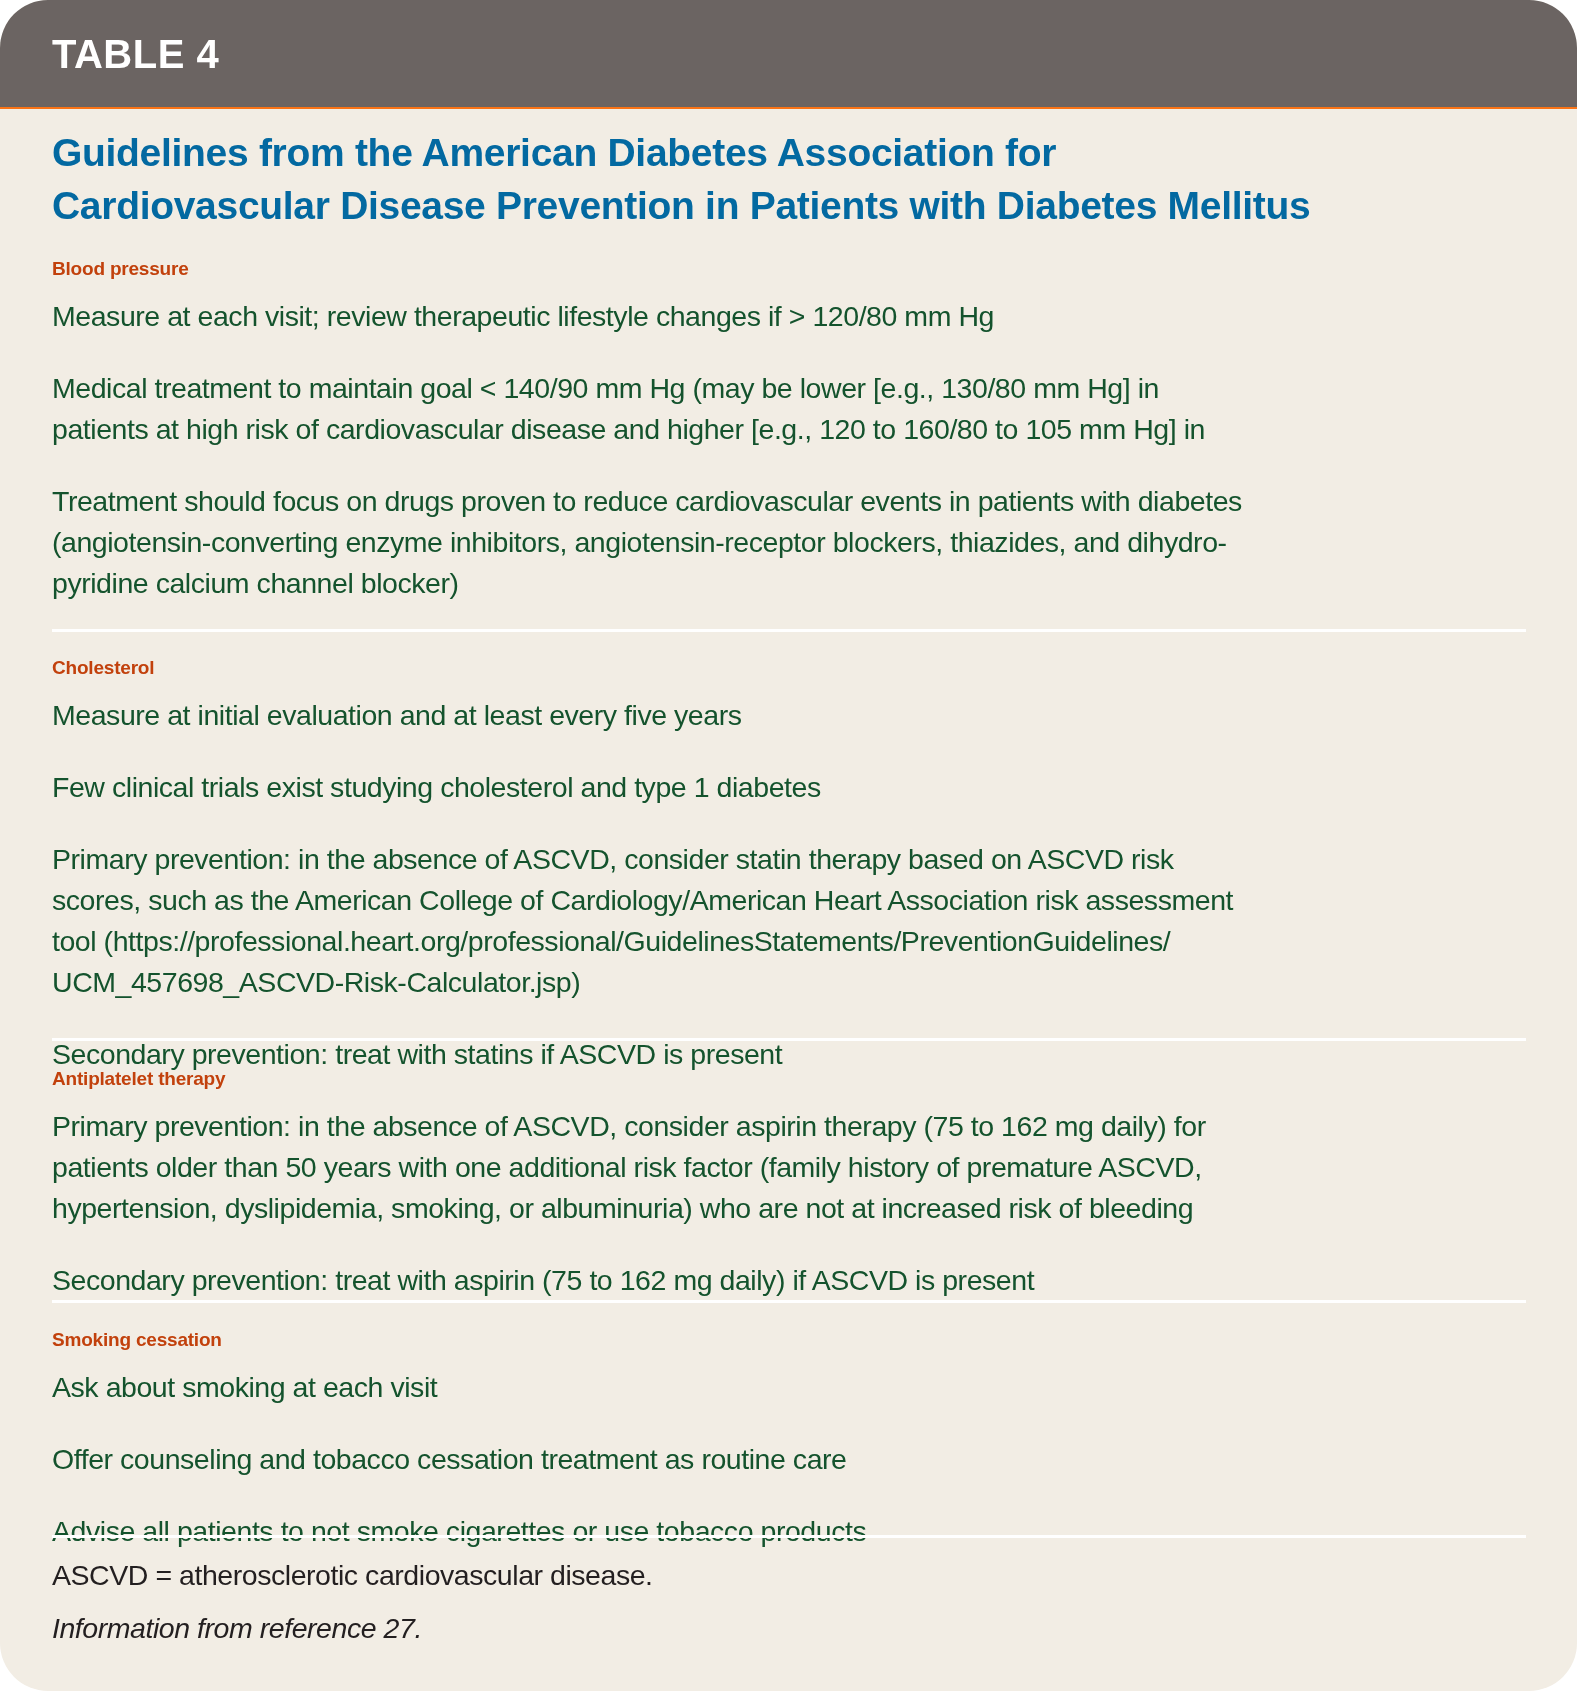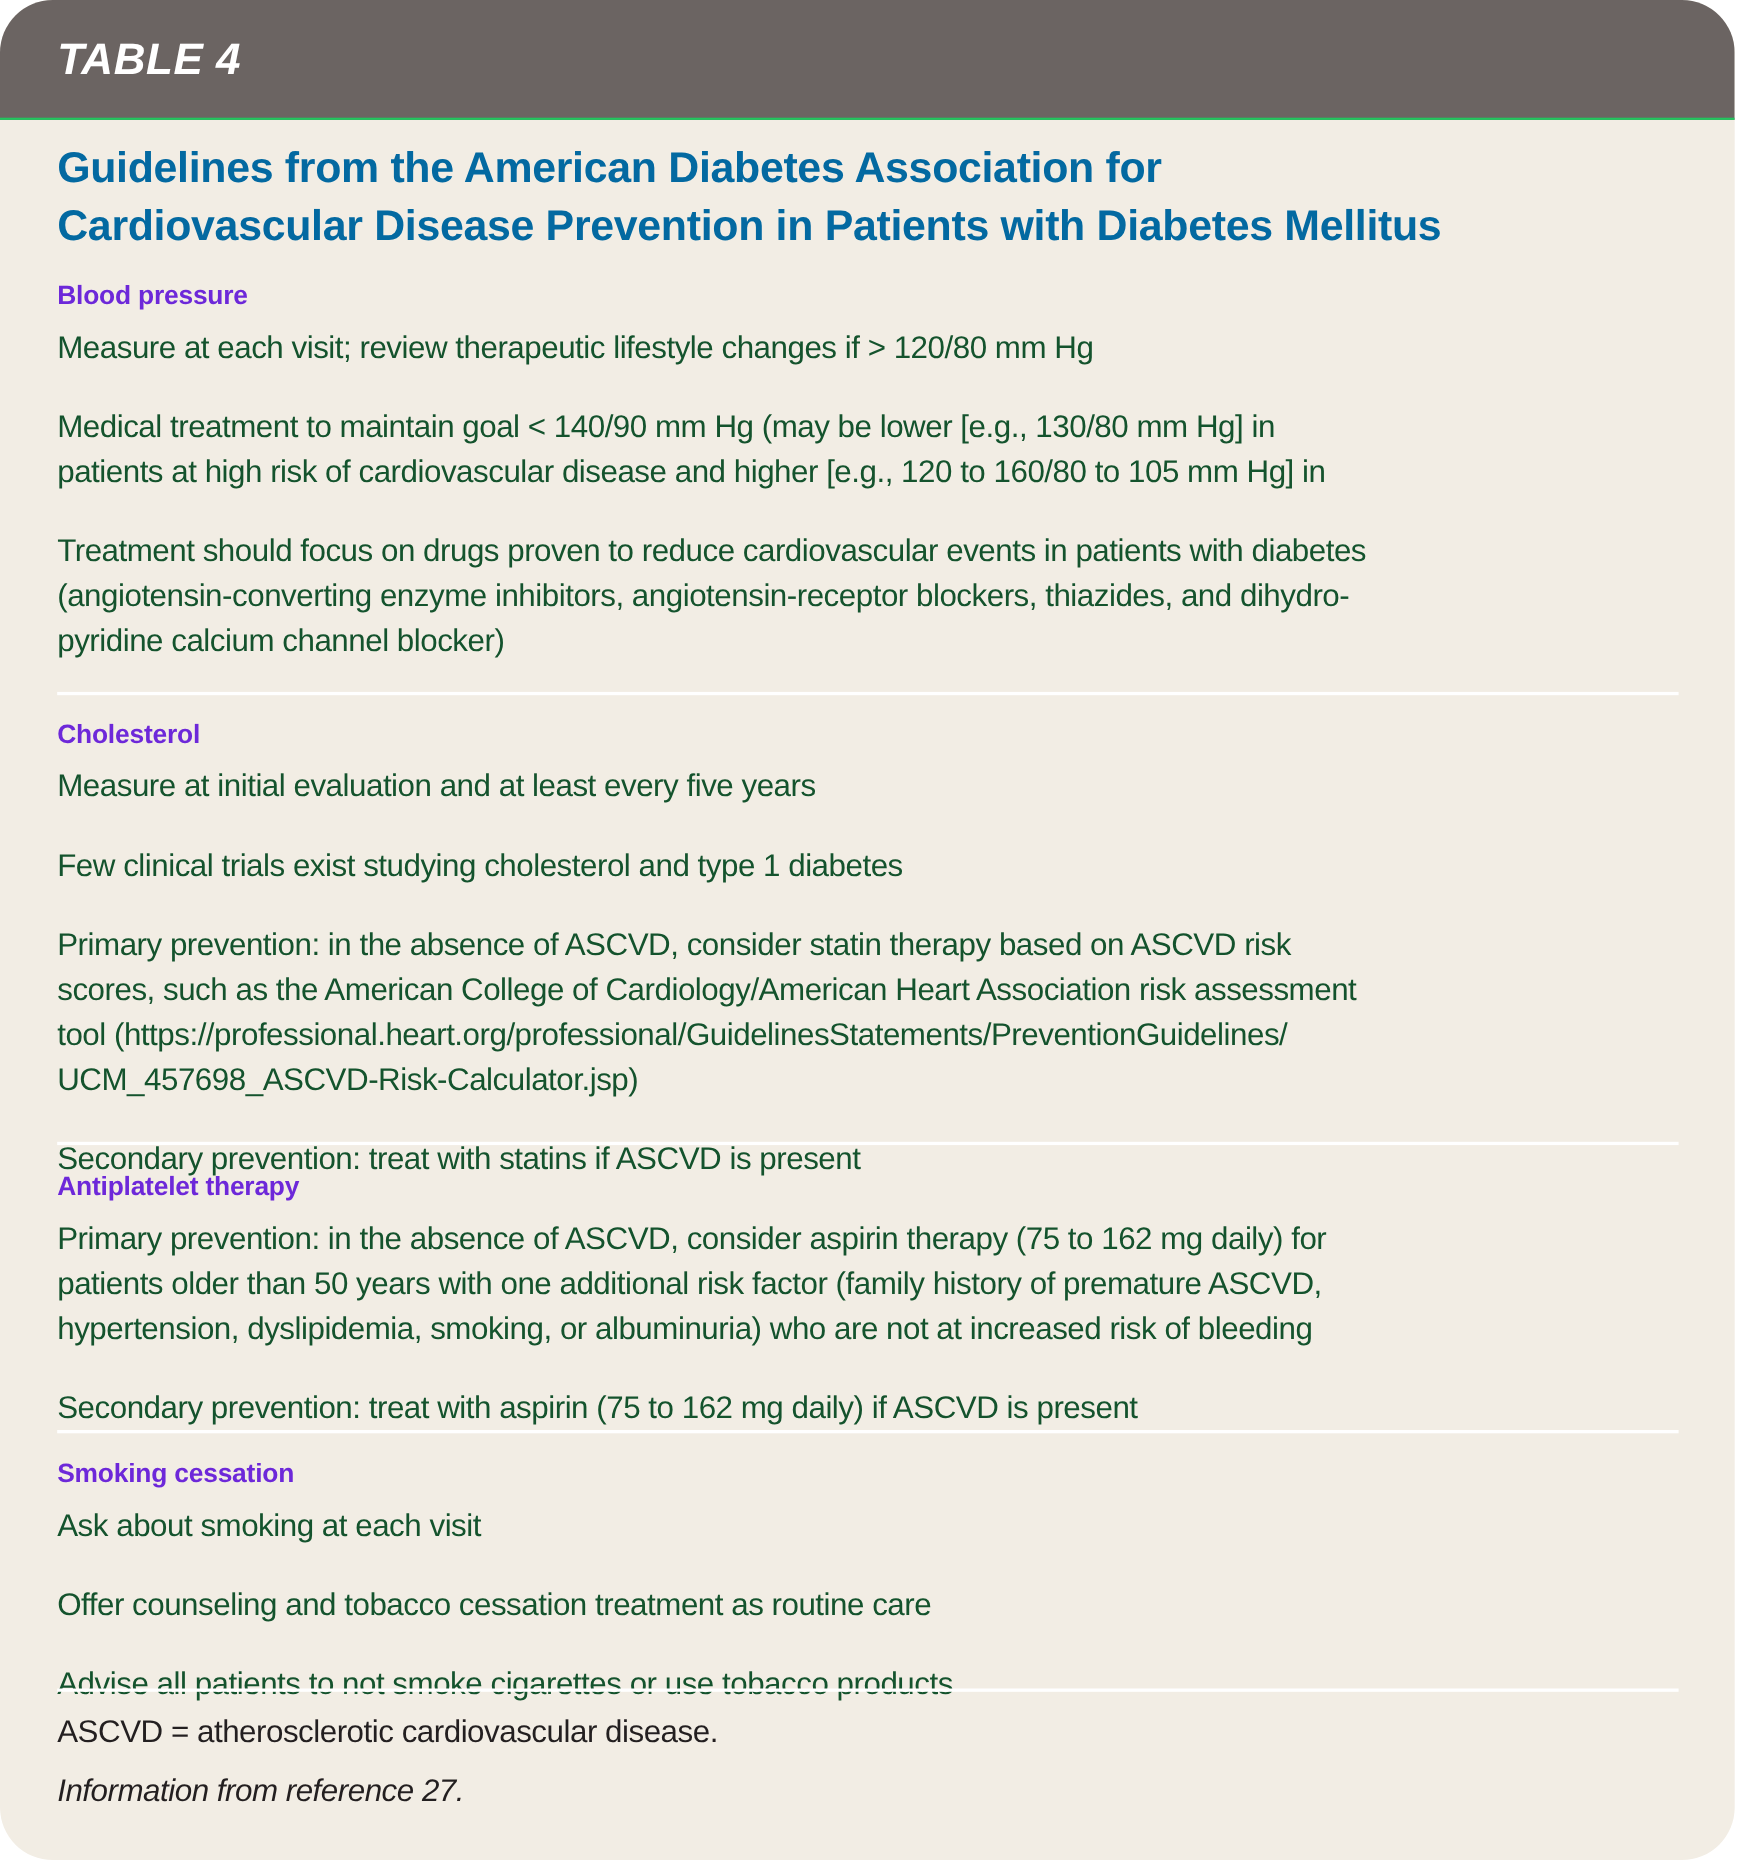--- a/index.html
+++ b/index.html
@@ -3,38 +3,38 @@
 <meta charset="utf-8">
 <style>
   html, body { margin: 0; padding: 0; background: #ffffff; }
   body { width: 1579px; height: 1693px; position: relative; overflow: hidden; }
   .card {
     position: absolute; left: 0; top: 0; width: 1577px; height: 1691px;
     background: #f2ede4; border-radius: 48px; overflow: hidden;
   }
   .header {
     position: absolute; left: 0; top: 0; width: 100%; height: 107px;
-    background: #6b6462; border-bottom: 2px solid #22c55e; font-style: italic;
+    background: #6b6462; border-bottom: 2px solid #f97316;
   }
   .header-label {
     position: absolute; left: 52px; top: 30px;
     font-family: "Liberation Sans", sans-serif; font-weight: bold;
     font-size: 40px; line-height: 48px; color: #ffffff; letter-spacing: 0.5px;
   }
   .title {
     position: absolute; left: 52px; top: 126px; width: 1500px;
     font-family: "Liberation Sans", sans-serif; font-weight: bold;
     font-size: 39px; line-height: 53px; color: #0369a1; letter-spacing: -0.3px;
   }
   .title .tline { display: block; white-space: nowrap; }
   .content { position: absolute; left: 52px; top: 0; width: 1480px; }
   .section { position: absolute; left: 0; width: 1480px; }
   .sec-heading {
     font-family: "Liberation Sans", sans-serif; font-weight: bold;
-    font-size: 24px; line-height: 36px; color: #6d28d9; white-space: nowrap;
+    font-size: 19px; line-height: 36px; color: #c2410c; white-space: nowrap;
     letter-spacing: -0.2px;
   }
   .item { margin-top: 31px; }
   .item .line {
     display: block; font-family: "Liberation Sans", sans-serif;
     font-size: 28.5px; line-height: 41px; color: #14532d; white-space: nowrap;
     letter-spacing: -0.45px;
   }
   .divider {
     position: absolute; left: 52px; width: 1474px; height: 3px; background: #ffffff;

